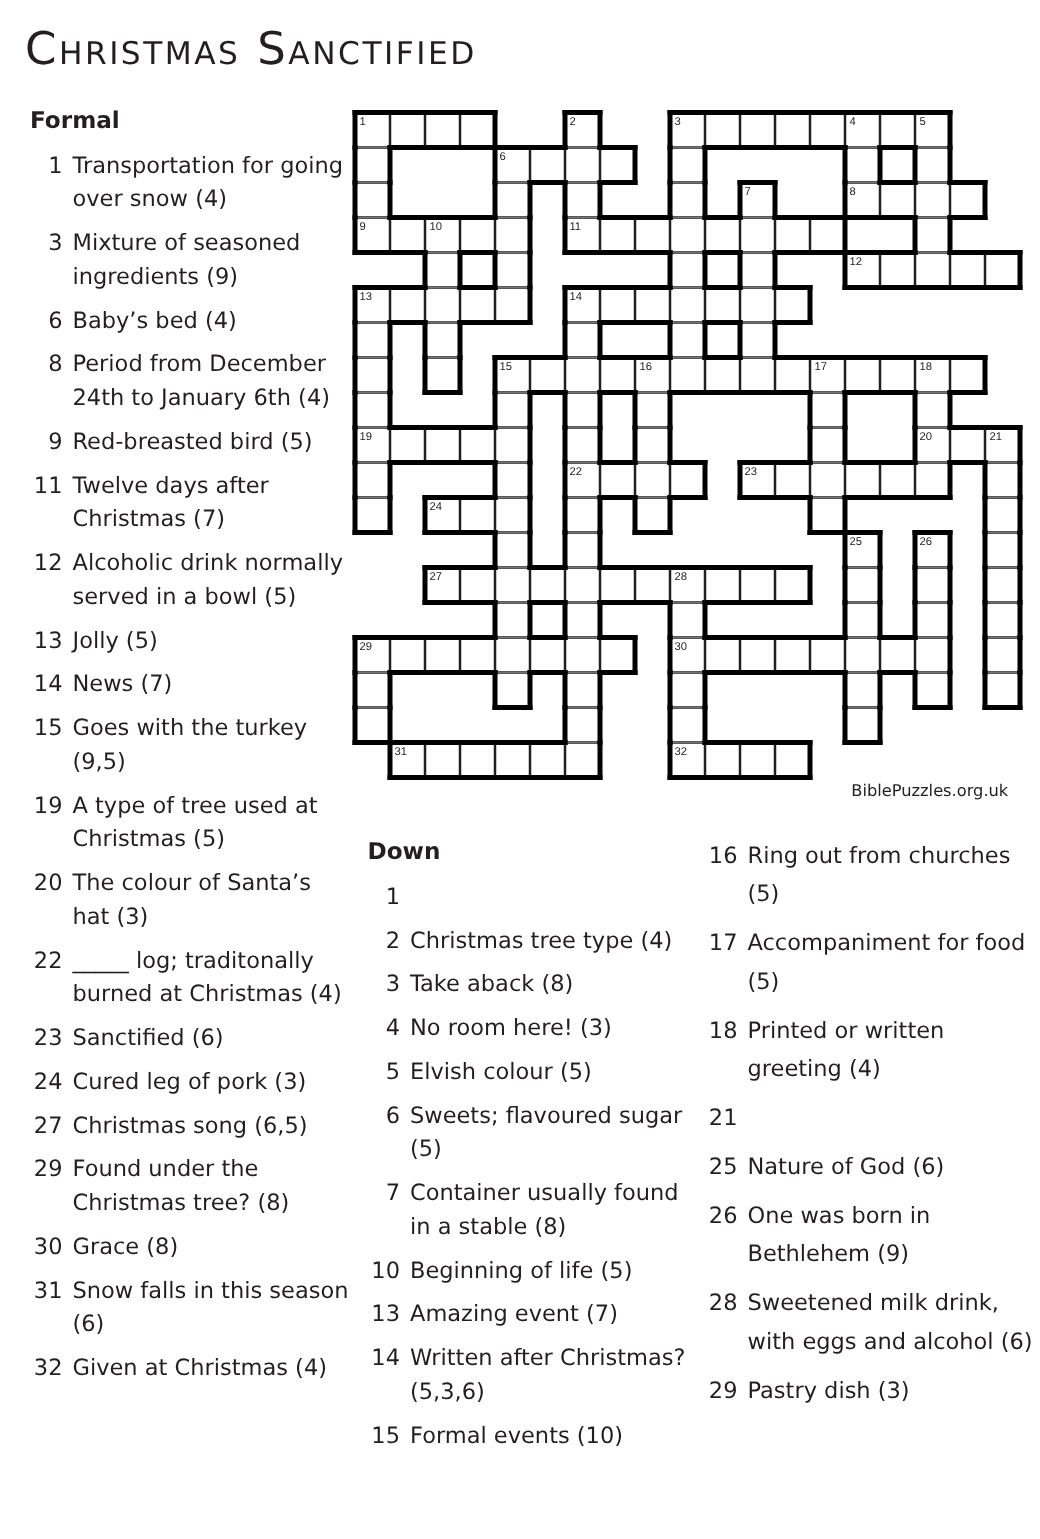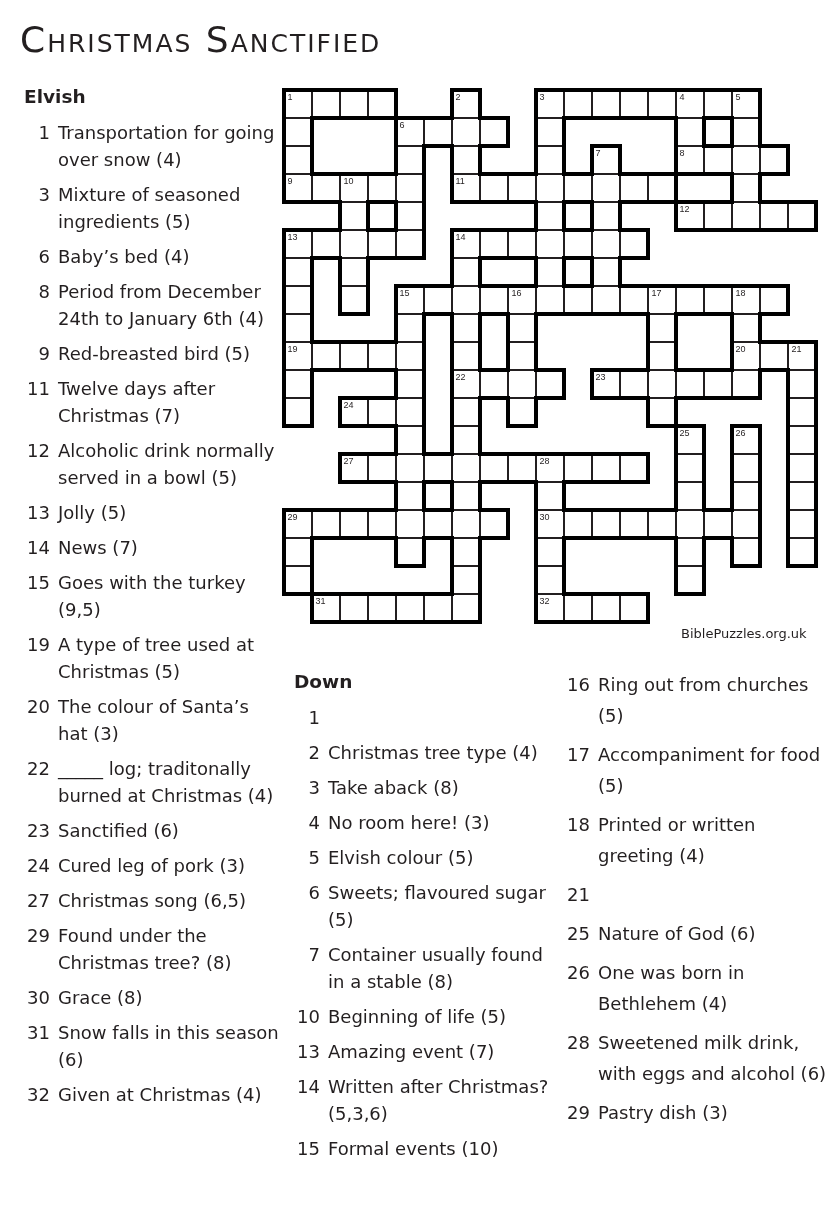--- a/index.html
+++ b/index.html
@@ -43,29 +43,29 @@
   .edge { position: absolute; background: #000; }
   .credit {
     position: absolute; left: 681px; top: 626px; font-size: 13px; color: #231f20;
   }
 </style>
 </head>
 <body>
 
 <div class="title">Christmas Sanctified</div>
 
-<div class="section-head" style="left:24px; top:86px;">Elvish</div>
+<div class="section-head" style="left:24px; top:86px;">Formal</div>
 <div class="clue-list" id="across-list">
     <div class="clue">
       <span class="num">1</span>
       <span class="txt">Transportation for going over snow (4)</span>
     </div>
     <div class="clue">
       <span class="num">3</span>
-      <span class="txt">Mixture of seasoned ingredients (5)</span>
+      <span class="txt">Mixture of seasoned ingredients (9)</span>
     </div>
     <div class="clue">
       <span class="num">6</span>
       <span class="txt">Baby’s bed (4)</span>
     </div>
     <div class="clue">
       <span class="num">8</span>
       <span class="txt">Period from December 24th to January 6th (4)</span>
     </div>
     <div class="clue">
@@ -806,21 +806,21 @@
     </div>
     <div class="clue">
       <span class="num">21</span>
     </div>
     <div class="clue">
       <span class="num">25</span>
       <span class="txt">Nature of God (6)</span>
     </div>
     <div class="clue">
       <span class="num">26</span>
-      <span class="txt">One was born in Bethlehem (4)</span>
+      <span class="txt">One was born in Bethlehem (9)</span>
     </div>
     <div class="clue">
       <span class="num">28</span>
       <span class="txt">Sweetened milk drink, with eggs and alcohol (6)</span>
     </div>
     <div class="clue">
       <span class="num">29</span>
       <span class="txt">Pastry dish (3)</span>
     </div>
   </div>

